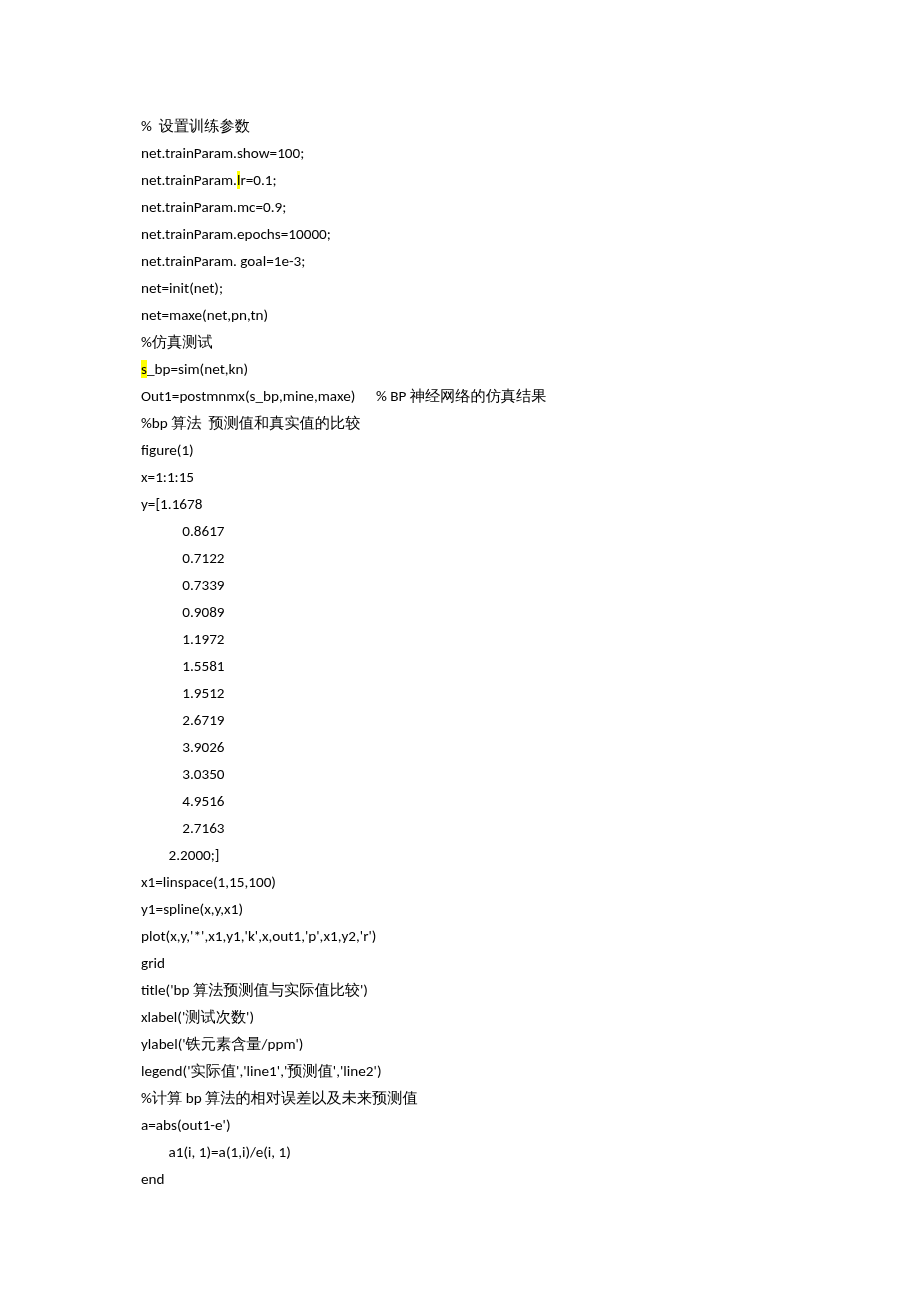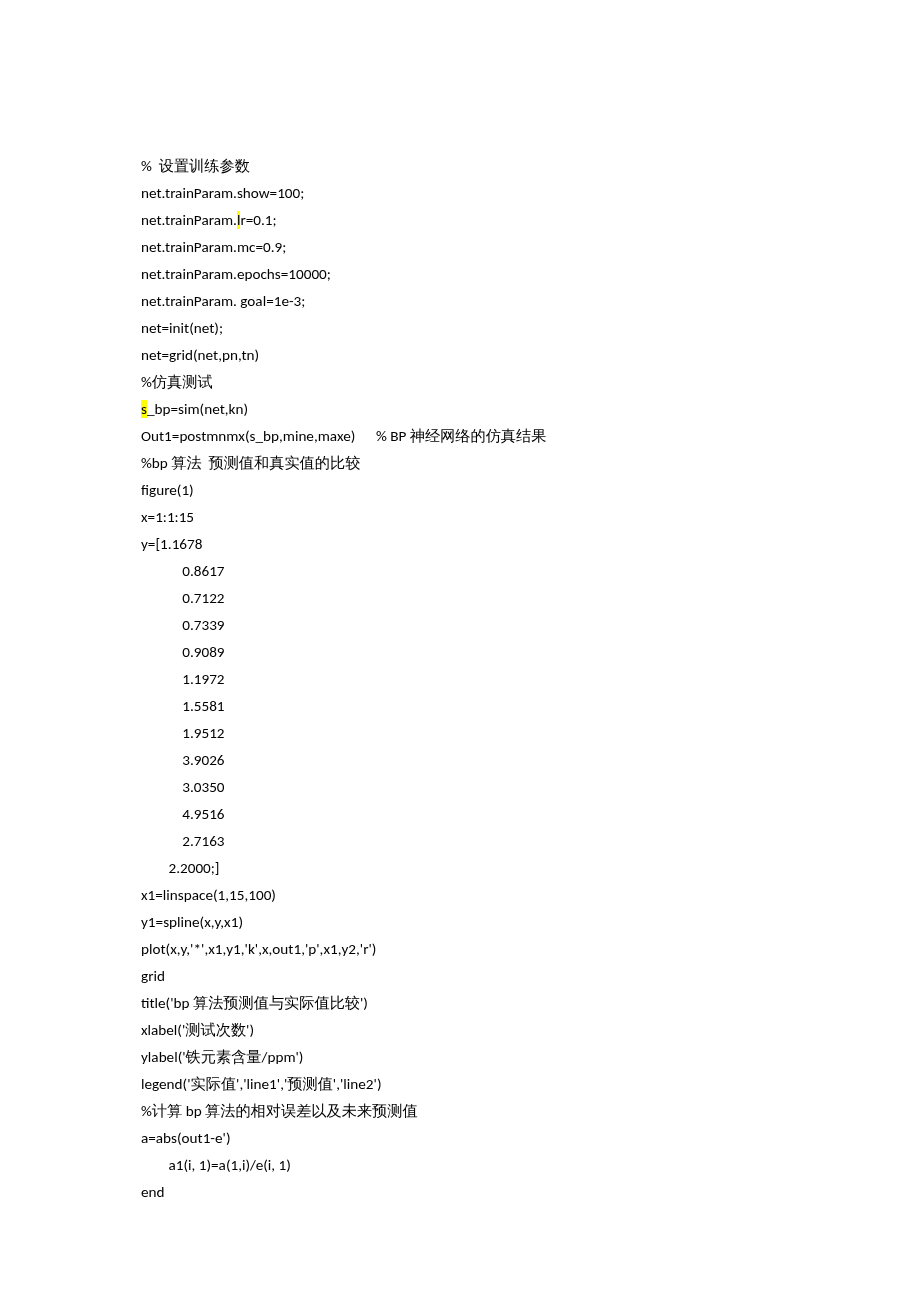--- a/index.html
+++ b/index.html
@@ -9,56 +9,56 @@
     width: 920px;
   }
   .page {
     padding: 113px 0 0 141px;
     width: 792px;
     box-sizing: border-box;
     font-family: "Calibri", "Microsoft YaHei", "SimSun", sans-serif;
     font-size: 15.2px;
     line-height: 27px;
     color: #000000;
-    margin-top: 40px;
   }
   .line {
     white-space: pre;
     display: block;
   }
   .hl {
     background: #ffff00;
   }
 </style>
 </head>
 <body>
 
 <div class="page" id="page-root">
     <span class="line"><span>%  设置训练参数</span></span>
     <span class="line"><span>net.trainParam.show=100;</span></span>
     <span class="line"><span>net.trainParam.</span><span class="hl">l</span><span>r=0.1;</span></span>
     <span class="line"><span>net.trainParam.mc=0.9;</span></span>
     <span class="line"><span>net.trainParam.epochs=10000;</span></span>
     <span class="line"><span>net.trainParam. goal=1e-3;</span></span>
     <span class="line"><span>net=init(net);</span></span>
-    <span class="line"><span>net=grid(net,pn,tn)</span></span>
+    <span class="line"><span>net=maxe(net,pn,tn)</span></span>
     <span class="line"><span>%仿真测试</span></span>
     <span class="line"><span class="hl">s</span><span>_bp=sim(net,kn)</span></span>
     <span class="line"><span>Out1=postmnmx(s_bp,mine,maxe)      % BP 神经网络的仿真结果</span></span>
     <span class="line"><span>%bp 算法  预测值和真实值的比较</span></span>
     <span class="line"><span>figure(1)</span></span>
     <span class="line"><span>x=1:1:15</span></span>
     <span class="line"><span>y=[1.1678</span></span>
     <span class="line"><span>            0.8617</span></span>
     <span class="line"><span>            0.7122</span></span>
     <span class="line"><span>            0.7339</span></span>
     <span class="line"><span>            0.9089</span></span>
     <span class="line"><span>            1.1972</span></span>
     <span class="line"><span>            1.5581</span></span>
     <span class="line"><span>            1.9512</span></span>
+    <span class="line"><span>            2.6719</span></span>
     <span class="line"><span>            3.9026</span></span>
     <span class="line"><span>            3.0350</span></span>
     <span class="line"><span>            4.9516</span></span>
     <span class="line"><span>            2.7163</span></span>
     <span class="line"><span>        2.2000;]</span></span>
     <span class="line"><span>x1=linspace(1,15,100)</span></span>
     <span class="line"><span>y1=spline(x,y,x1)</span></span>
     <span class="line"><span>plot(x,y,'*',x1,y1,'k',x,out1,'p',x1,y2,'r')</span></span>
     <span class="line"><span>grid</span></span>
     <span class="line"><span>title('bp 算法预测值与实际值比较')</span></span>

